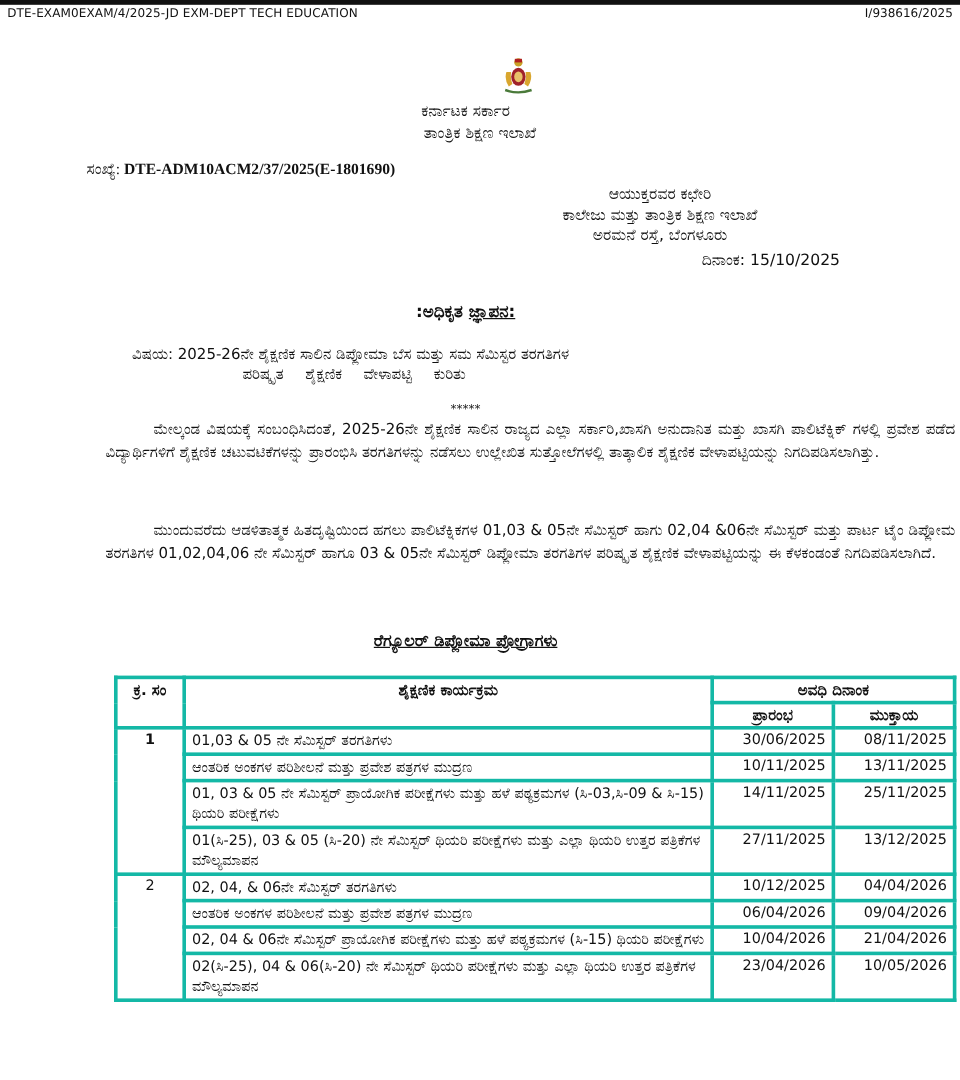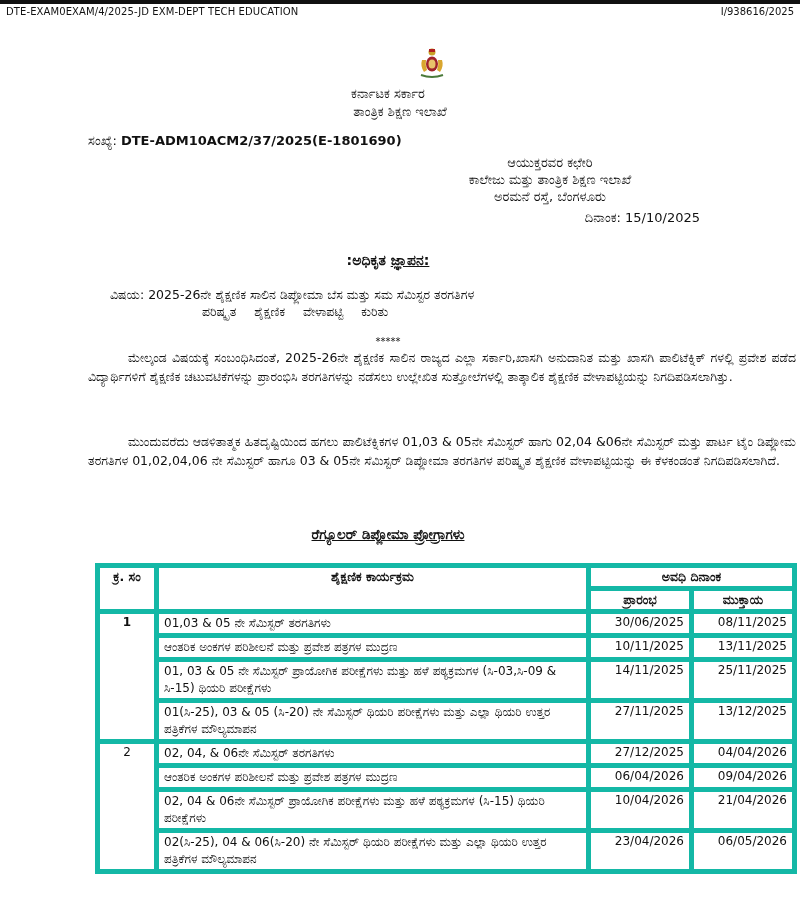--- a/index.html
+++ b/index.html
@@ -4,38 +4,38 @@
 <style>
   html, body { margin:0; padding:0; background:#ffffff; }
   body { width:800px; height:900px; position:relative; overflow:hidden; font-family:"DejaVu Sans", sans-serif; color:#111; }
   .topbar { position:absolute; left:0; top:0; width:800px; height:4px; background:#111; }
   .hdr-left { position:absolute; left:6px; top:6px; font-size:10px; letter-spacing:0.1px; }
   .hdr-right { position:absolute; right:6px; top:6px; font-size:10px; }
   .emblem { position:absolute; left:418px; top:46px; width:28px; height:34px; }
   .center { position:absolute; left:0; width:776px; text-align:center; }
   .gov1 { top:86px; font-size:13px; }
   .gov2 { top:104px; font-size:13px;padding-left:12px; }
-  .ref { position:absolute; left:88px; top:133px; font-size:13px; }
+  .ref { position:absolute; left:72px; top:133px; font-size:13px;font-family:Liberation Serif, serif; }
   .ref b { font-weight:bold; }
   .office { position:absolute; left:400px; width:300px; text-align:center; font-size:13px; line-height:17px; top:154px; }
   .date { position:absolute; left:400px; width:300px; text-align:right; font-size:13px; top:210px; }
   .om-title { top:252px; font-size:14px; font-weight:bold; }
   .om-title u { text-decoration:underline; }
   .subject { position:absolute; left:110px; top:286px; width:640px; font-size:12.5px; line-height:17px; }
   .subject .l2 { padding-left:92px; word-spacing:14px; }
   .subject .l3 { margin-left:-8px; }
   .stars { top:336px; font-size:10px; }
   .para { position:absolute; left:88px; width:708px; font-size:12.5px; line-height:19px; text-align:justify; }
   .p1 { top:348px; }
   .p2 { top:432px; }
   .indent { display:inline-block; width:40px; }
   .sec-title { top:526px; font-size:13.5px; font-weight:bold; }
   .sec-title span { text-decoration:underline; }
   table.sched { position:absolute; left:95px; top:563px; width:702px; border-collapse:collapse; font-size:12px; }
-  table.sched td, table.sched th { border:5px solid #14b8a6; padding:1px 5px; vertical-align:top; }
+  table.sched td, table.sched th { border:3px solid #14b8a6; padding:1px 5px; vertical-align:top; }
   table.sched th { font-weight:bold; text-align:center; font-size:12.5px; }
   td.sn { text-align:center; vertical-align:middle; width:44px; font-weight:bold; }
   td.sn2 { text-align:center; vertical-align:middle; font-weight:normal; }
   td.dt { text-align:right; width:88px; white-space:nowrap; }
   td.act { line-height:17px; }
   tr.grp-start td { border-top:2px solid #333; }
 </style>
 </head>
 <body>
 
@@ -112,32 +112,32 @@
       <td class="dt">25/11/2025</td>
     </tr>
     <tr>
       <td class="act">01(ಸಿ-25), 03 &amp; 05 (ಸಿ-20) ನೇ ಸೆಮಿಸ್ಟರ್ ಥಿಯರಿ ಪರೀಕ್ಷೆಗಳು ಮತ್ತು ಎಲ್ಲಾ ಥಿಯರಿ ಉತ್ತರ ಪತ್ರಿಕೆಗಳ ಮೌಲ್ಯಮಾಪನ</td>
       <td class="dt">27/11/2025</td>
       <td class="dt">13/12/2025</td>
     </tr>
     <tr class="grp-start">
       <td rowspan="4" class="sn sn2">2</td>
       <td class="act">02, 04, &amp; 06ನೇ ಸೆಮಿಸ್ಟರ್ ತರಗತಿಗಳು</td>
-      <td class="dt">27/12/2025</td>
+      <td class="dt">10/12/2025</td>
       <td class="dt">04/04/2026</td>
     </tr>
     <tr>
       <td class="act">ಆಂತರಿಕ ಅಂಕಗಳ ಪರಿಶೀಲನೆ ಮತ್ತು ಪ್ರವೇಶ ಪತ್ರಗಳ ಮುದ್ರಣ</td>
       <td class="dt">06/04/2026</td>
       <td class="dt">09/04/2026</td>
     </tr>
     <tr>
       <td class="act">02, 04 &amp; 06ನೇ ಸೆಮಿಸ್ಟರ್ ಪ್ರಾಯೋಗಿಕ ಪರೀಕ್ಷೆಗಳು ಮತ್ತು ಹಳೆ ಪಠ್ಯಕ್ರಮಗಳ (ಸಿ-15) ಥಿಯರಿ ಪರೀಕ್ಷೆಗಳು</td>
       <td class="dt">10/04/2026</td>
       <td class="dt">21/04/2026</td>
     </tr>
     <tr>
       <td class="act">02(ಸಿ-25),  04 &amp; 06(ಸಿ-20) ನೇ ಸೆಮಿಸ್ಟರ್ ಥಿಯರಿ ಪರೀಕ್ಷೆಗಳು ಮತ್ತು ಎಲ್ಲಾ ಥಿಯರಿ ಉತ್ತರ ಪತ್ರಿಕೆಗಳ ಮೌಲ್ಯಮಾಪನ</td>
       <td class="dt">23/04/2026</td>
-      <td class="dt">06/05/2026</td>
+      <td class="dt">10/05/2026</td>
     </tr>
   </tbody>
 </table>
 
 </body></html>

